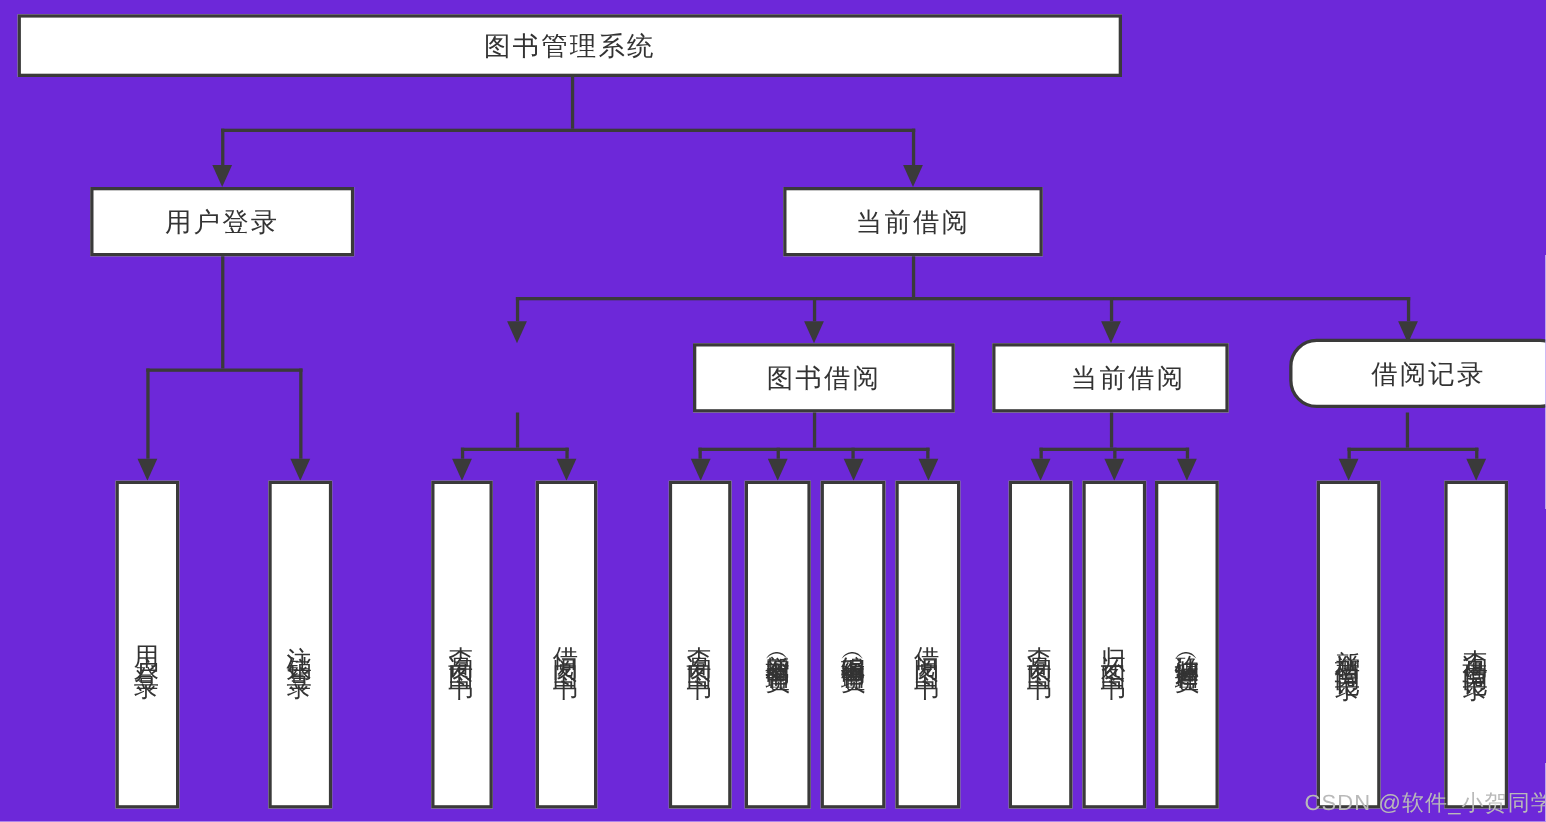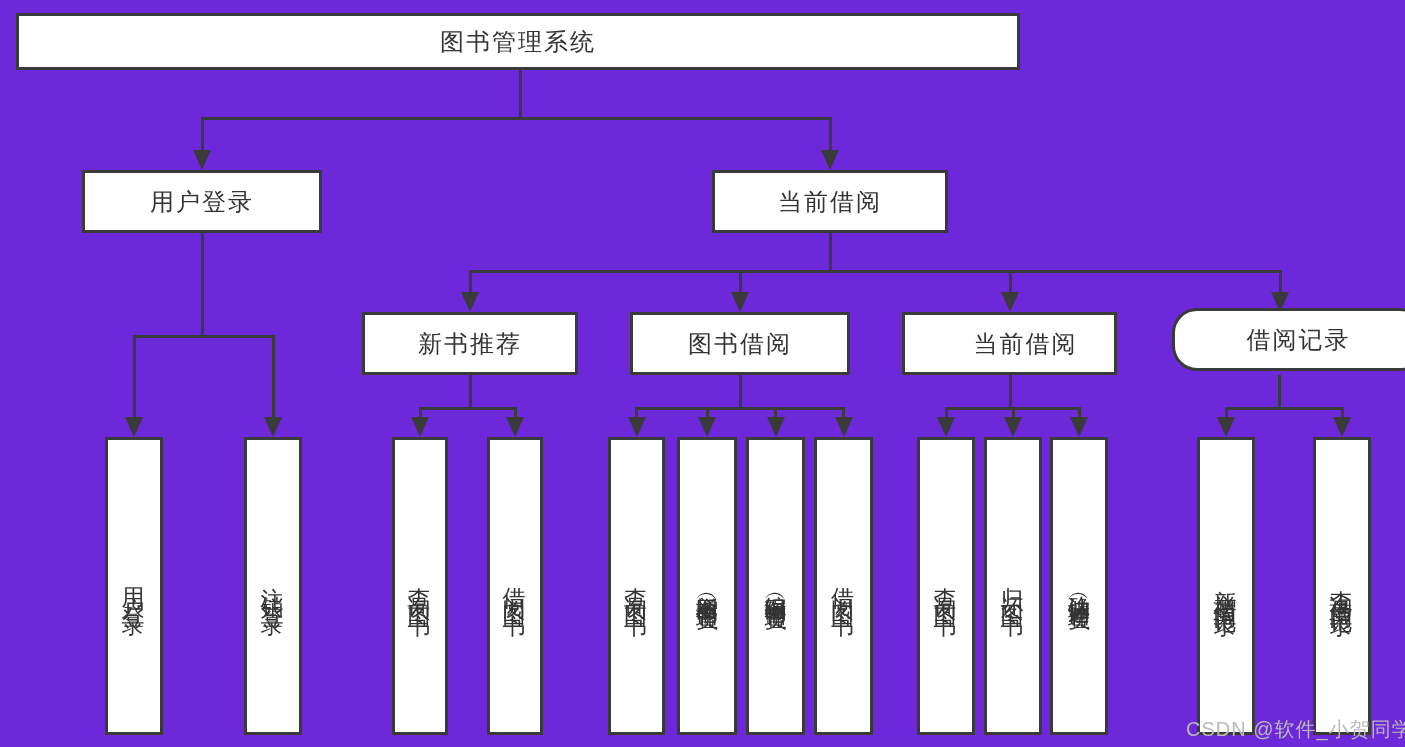--- a/index.html
+++ b/index.html
@@ -57,22 +57,21 @@
   <div class="hline" style="left:468.5px;top:270px;width:813px;"></div>
   <div class="vline" style="left:468.5px;top:270px;height:22px;"></div>
   <div class="arrow" style="left:461px;top:292px;"></div>
   <div class="vline" style="left:738.5px;top:270px;height:22px;"></div>
   <div class="arrow" style="left:731px;top:292px;"></div>
   <div class="vline" style="left:1008.5px;top:270px;height:22px;"></div>
   <div class="arrow" style="left:1001px;top:292px;"></div>
   <div class="vline" style="left:1278.5px;top:270px;height:22px;"></div>
   <div class="arrow" style="left:1271px;top:292px;"></div>
 
-  <div class="box" style="left:362px;top:312px;width:216px;height:63px;">新书推荐</div>
-  <div class="box" style="left:630px;top:312px;width:220px;height:63px;text-align:right;">图书借阅</div>
+  <div class="box" style="left:630px;top:312px;width:238px;height:63px;text-align:right;">图书借阅</div>
   <div class="box" style="left:902px;top:312px;width:215px;height:63px;padding-left:32px;">当前借阅</div>
   <div class="box" style="left:1172px;top:308px;width:253px;height:63px;border-radius:25px;">借阅记录</div>
 
   <div class="vline" style="left:468.5px;top:375px;height:32px;"></div>
   <div class="hline" style="left:418.5px;top:407px;width:98px;"></div>
   <div class="vline" style="left:418.5px;top:407px;height:10px;"></div>
   <div class="arrow" style="left:411px;top:417px;"></div>
   <div class="vline" style="left:513.5px;top:407px;height:10px;"></div>
   <div class="arrow" style="left:506px;top:417px;"></div>
 

